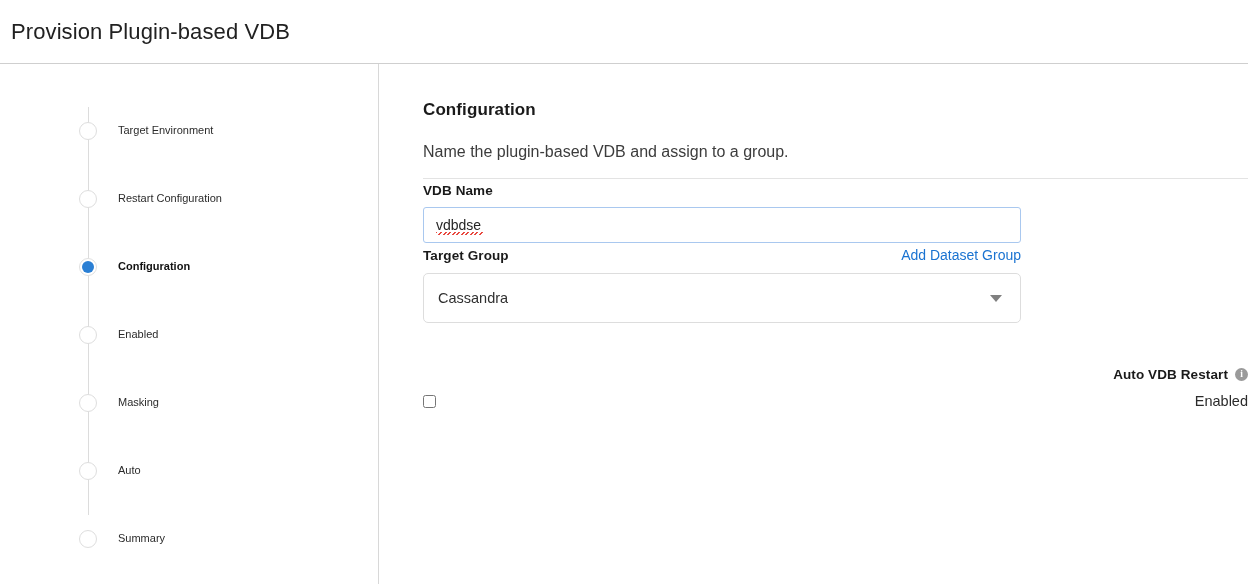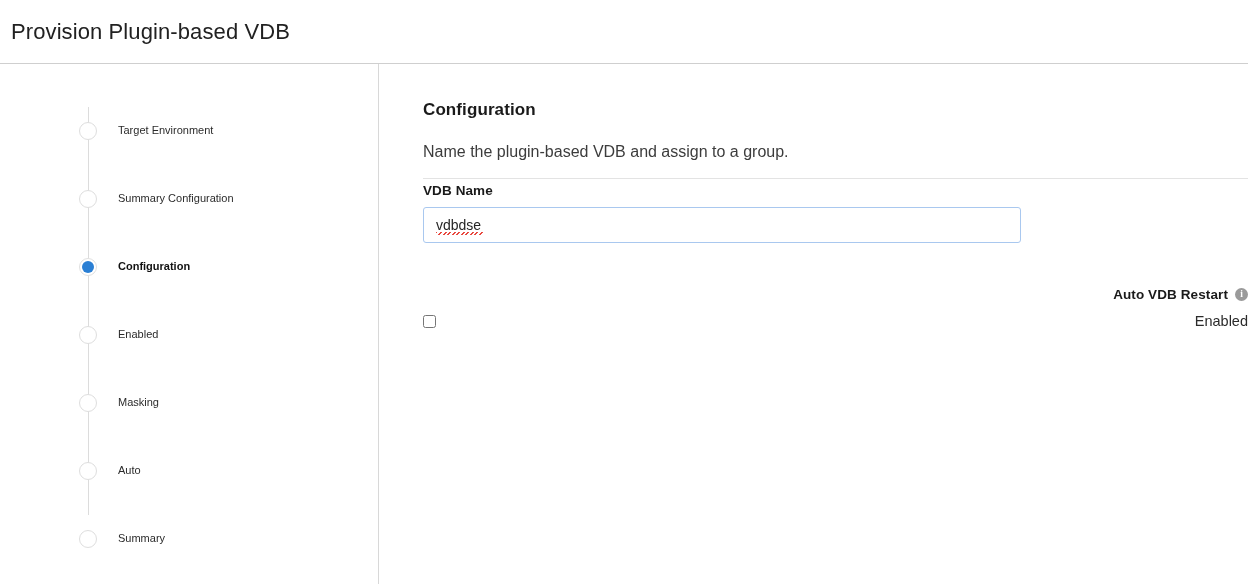--- a/index.html
+++ b/index.html
@@ -266,21 +266,21 @@
     <div class="step-connector" style="top:247px;height:68px;"></div>
     <div class="step-connector" style="top:315px;height:68px;"></div>
     <div class="step-connector" style="top:383px;height:68px;"></div>
 
     <div class="step-row">
       <span class="step-dot"></span>
       <span class="step-label">Target Environment</span>
     </div>
     <div class="step-row">
       <span class="step-dot"></span>
-      <span class="step-label">Summary Configuration</span>
+      <span class="step-label">Restart Configuration</span>
     </div>
     <div class="step-row">
       <span class="step-dot active"></span>
       <span class="step-label active">Configuration</span>
     </div>
     <div class="step-row">
       <span class="step-dot"></span>
       <span class="step-label">Enabled</span>
     </div>
     <div class="step-row">
@@ -304,20 +304,30 @@
     <div id="section-rule"></div>
 
     <div class="field-block">
       <div class="field-label">VDB Name</div>
       <div class="input-wrap">
         <input id="vdb-name-input" type="text" value="vdbdse" style="">
         <span id="spellcheck-underline"></span>
       </div>
     </div>
 
+    <div class="field-block">
+      <div id="target-group-head">
+        <span class="field-label">Target Group</span>
+        <span id="add-dataset-group-link">Add Dataset Group</span>
+      </div>
+      <div id="target-group-select">
+        <span id="target-group-value">Cassandra</span>
+        <span id="select-arrow-icon"></span>
+      </div>
+    </div>
 
     <div id="auto-restart-block">
       <div id="auto-restart-head">
         <span class="field-label">Auto VDB Restart</span>
         <span id="info-icon">i</span>
       </div>
       <div id="enabled-row">
         <input id="enabled-checkbox" type="checkbox" style="">
         <span id="enabled-label">Enabled</span>
       </div>

